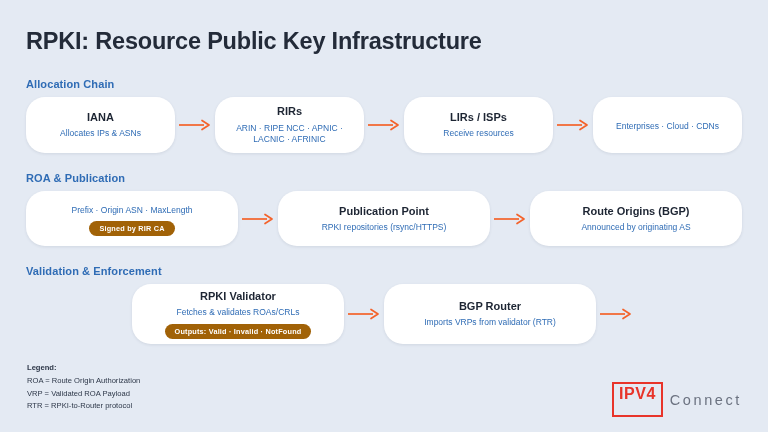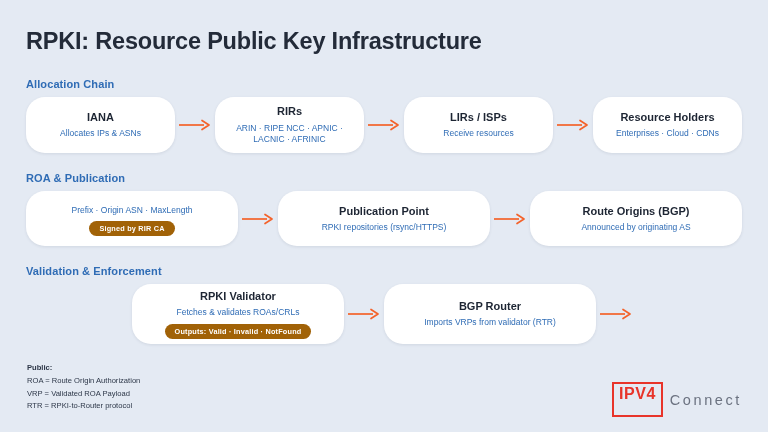--- a/index.html
+++ b/index.html
@@ -186,21 +186,20 @@
       </div>
 
       <div class="arrow">
         <svg width="34" height="12" viewBox="0 0 34 12">
             <path d="M1 6 H26" stroke="#f4622a" stroke-width="1.7" fill="none"></path>
             <path d="M24 1.5 L31 6 L24 10.5" stroke="#f4622a" stroke-width="1.7" fill="none" stroke-linecap="round" stroke-linejoin="round"></path>
           </svg>
       </div>
 
       <div class="card">
-        <div class="card-title">Resource Holders</div>
         <div class="card-sub">Enterprises · Cloud · CDNs</div>
       </div>
 
     </div>
   </div>
 
   <div class="section" id="sec-roa">
     <div class="section-title">ROA &amp; Publication</div>
     <div class="row" style="justify-content: space-between;">
 
@@ -263,21 +262,21 @@
             <path d="M1 6 H26" stroke="#f4622a" stroke-width="1.7" fill="none"></path>
             <path d="M24 1.5 L31 6 L24 10.5" stroke="#f4622a" stroke-width="1.7" fill="none" stroke-linecap="round" stroke-linejoin="round"></path>
           </svg>
       </div>
 
 
     </div>
   </div>
 
   <div class="legend">
-    <div class="legend-title">Public:</div>
+    <div class="legend-title">Legend:</div>
     <div>ROA = Route Origin Authorization</div>
     <div>VRP = Validated ROA Payload</div>
     <div>RTR = RPKI-to-Router protocol</div>
   </div>
 
   <div class="logo">
     <span class="logo-mark">IPV4</span>
     <span class="logo-word">Connect</span>
   </div>
 

